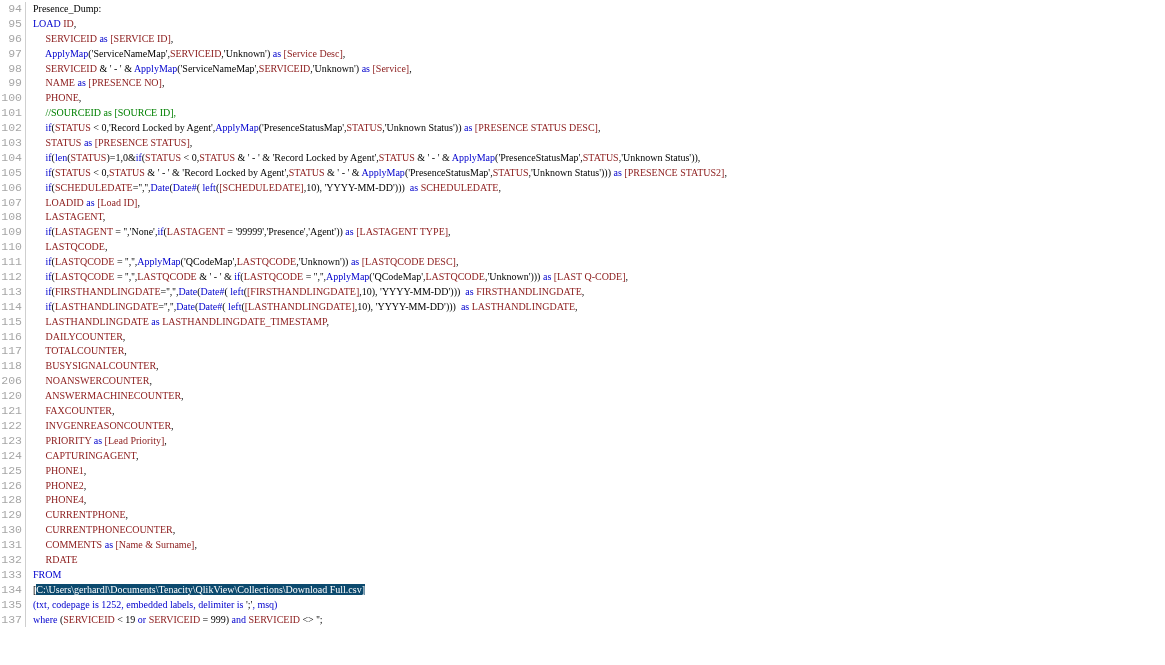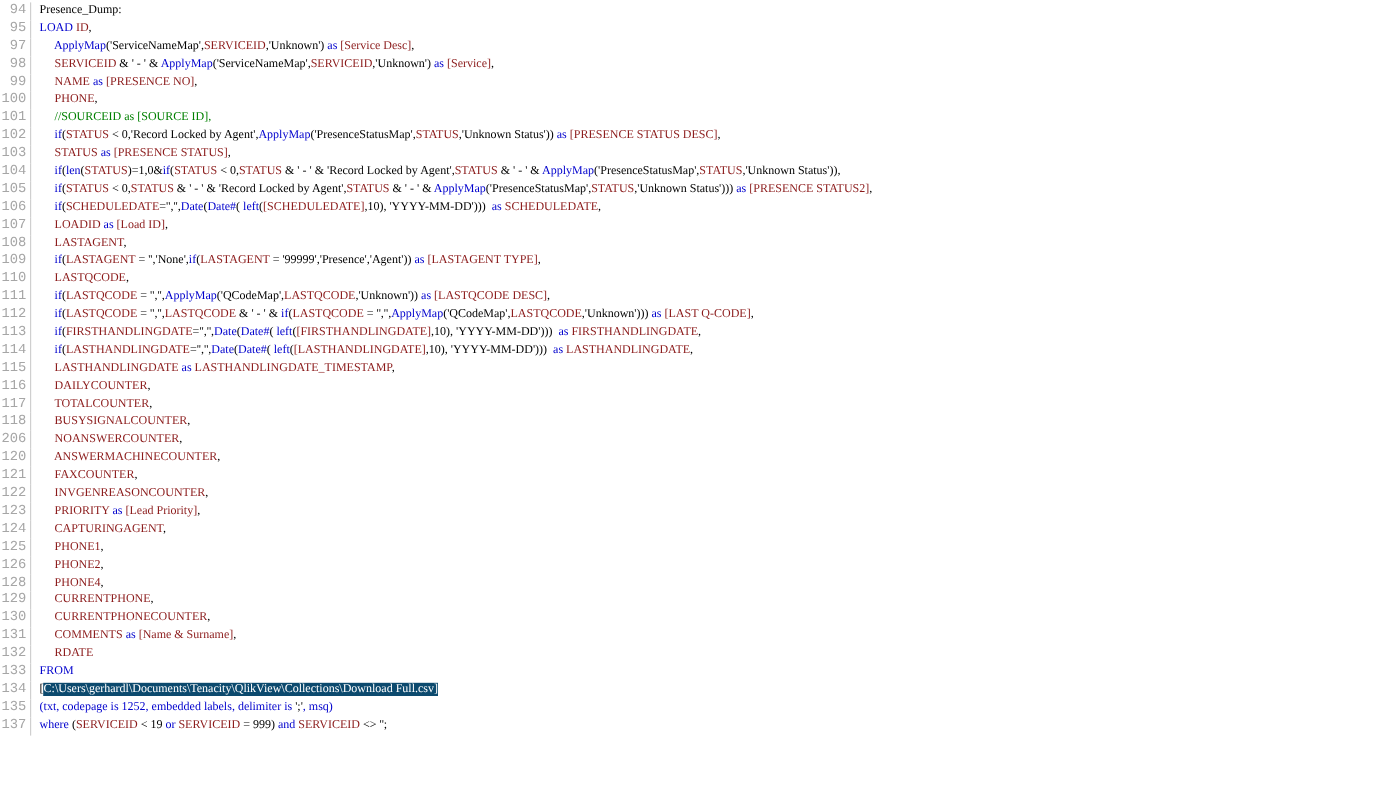--- a/index.html
+++ b/index.html
@@ -71,20 +71,21 @@
   .t-plain{ color: #000000; }
   .t-sel  { background: #0c4a6e; color: #ffffff; }
 </style>
 </head>
 <body>
 
 <div id="editor">
   <div id="lines-container">
       <div class="code-line"><div class="gutter">94</div><div class="code"><span class="t-plain">Presence_Dump:</span></div></div>
       <div class="code-line"><div class="gutter">95</div><div class="code"><span class="t-kw">LOAD</span><span class="t-plain"> </span><span class="t-fld">ID</span><span class="t-punc">,</span></div></div>
+      <div class="code-line"><div class="gutter">96</div><div class="code"><span class="t-plain">     </span><span class="t-fld">SERVICEID</span><span class="t-plain"> </span><span class="t-kw">as</span><span class="t-plain"> </span><span class="t-fld">[SERVICE ID]</span><span class="t-punc">,</span></div></div>
       <div class="code-line"><div class="gutter">97</div><div class="code"><span class="t-plain">     </span><span class="t-fn">ApplyMap</span><span class="t-punc">(</span><span class="t-str">'ServiceNameMap'</span><span class="t-punc">,</span><span class="t-fld">SERVICEID</span><span class="t-punc">,</span><span class="t-str">'Unknown'</span><span class="t-punc">)</span><span class="t-plain"> </span><span class="t-kw">as</span><span class="t-plain"> </span><span class="t-fld">[Service Desc]</span><span class="t-punc">,</span></div></div>
       <div class="code-line"><div class="gutter">98</div><div class="code"><span class="t-plain">     </span><span class="t-fld">SERVICEID</span><span class="t-punc"> &amp; </span><span class="t-str">' - '</span><span class="t-punc"> &amp; </span><span class="t-fn">ApplyMap</span><span class="t-punc">(</span><span class="t-str">'ServiceNameMap'</span><span class="t-punc">,</span><span class="t-fld">SERVICEID</span><span class="t-punc">,</span><span class="t-str">'Unknown'</span><span class="t-punc">)</span><span class="t-plain"> </span><span class="t-kw">as</span><span class="t-plain"> </span><span class="t-fld">[Service]</span><span class="t-punc">,</span></div></div>
       <div class="code-line"><div class="gutter">99</div><div class="code"><span class="t-plain">     </span><span class="t-fld">NAME</span><span class="t-plain"> </span><span class="t-kw">as</span><span class="t-plain"> </span><span class="t-fld">[PRESENCE NO]</span><span class="t-punc">,</span></div></div>
       <div class="code-line"><div class="gutter">100</div><div class="code"><span class="t-plain">     </span><span class="t-fld">PHONE</span><span class="t-punc">,</span></div></div>
       <div class="code-line"><div class="gutter">101</div><div class="code"><span class="t-plain">     </span><span class="t-cmt">//SOURCEID as [SOURCE ID],</span></div></div>
       <div class="code-line"><div class="gutter">102</div><div class="code"><span class="t-plain">     </span><span class="t-kw">if</span><span class="t-punc">(</span><span class="t-fld">STATUS</span><span class="t-punc"> &lt; </span><span class="t-num">0</span><span class="t-punc">,</span><span class="t-str">'Record Locked by Agent'</span><span class="t-punc">,</span><span class="t-fn">ApplyMap</span><span class="t-punc">(</span><span class="t-str">'PresenceStatusMap'</span><span class="t-punc">,</span><span class="t-fld">STATUS</span><span class="t-punc">,</span><span class="t-str">'Unknown Status'</span><span class="t-punc">))</span><span class="t-plain"> </span><span class="t-kw">as</span><span class="t-plain"> </span><span class="t-fld">[PRESENCE STATUS DESC]</span><span class="t-punc">,</span></div></div>
       <div class="code-line"><div class="gutter">103</div><div class="code"><span class="t-plain">     </span><span class="t-fld">STATUS</span><span class="t-plain"> </span><span class="t-kw">as</span><span class="t-plain"> </span><span class="t-fld">[PRESENCE STATUS]</span><span class="t-punc">,</span></div></div>
       <div class="code-line"><div class="gutter">104</div><div class="code"><span class="t-plain">     </span><span class="t-kw">if</span><span class="t-punc">(</span><span class="t-fn">len</span><span class="t-punc">(</span><span class="t-fld">STATUS</span><span class="t-punc">)=</span><span class="t-num">1</span><span class="t-punc">,</span><span class="t-num">0</span><span class="t-punc">&amp;</span><span class="t-kw">if</span><span class="t-punc">(</span><span class="t-fld">STATUS</span><span class="t-punc"> &lt; </span><span class="t-num">0</span><span class="t-punc">,</span><span class="t-fld">STATUS</span><span class="t-punc"> &amp; </span><span class="t-str">' - '</span><span class="t-punc"> &amp; </span><span class="t-str">'Record Locked by Agent'</span><span class="t-punc">,</span><span class="t-fld">STATUS</span><span class="t-punc"> &amp; </span><span class="t-str">' - '</span><span class="t-punc"> &amp; </span><span class="t-fn">ApplyMap</span><span class="t-punc">(</span><span class="t-str">'PresenceStatusMap'</span><span class="t-punc">,</span><span class="t-fld">STATUS</span><span class="t-punc">,</span><span class="t-str">'Unknown Status'</span><span class="t-punc">)),</span></div></div>
       <div class="code-line"><div class="gutter">105</div><div class="code"><span class="t-plain">     </span><span class="t-kw">if</span><span class="t-punc">(</span><span class="t-fld">STATUS</span><span class="t-punc"> &lt; </span><span class="t-num">0</span><span class="t-punc">,</span><span class="t-fld">STATUS</span><span class="t-punc"> &amp; </span><span class="t-str">' - '</span><span class="t-punc"> &amp; </span><span class="t-str">'Record Locked by Agent'</span><span class="t-punc">,</span><span class="t-fld">STATUS</span><span class="t-punc"> &amp; </span><span class="t-str">' - '</span><span class="t-punc"> &amp; </span><span class="t-fn">ApplyMap</span><span class="t-punc">(</span><span class="t-str">'PresenceStatusMap'</span><span class="t-punc">,</span><span class="t-fld">STATUS</span><span class="t-punc">,</span><span class="t-str">'Unknown Status'</span><span class="t-punc">)))</span><span class="t-plain"> </span><span class="t-kw">as</span><span class="t-plain"> </span><span class="t-fld">[PRESENCE STATUS2]</span><span class="t-punc">,</span></div></div>
       <div class="code-line"><div class="gutter">106</div><div class="code"><span class="t-plain">     </span><span class="t-kw">if</span><span class="t-punc">(</span><span class="t-fld">SCHEDULEDATE</span><span class="t-punc">=</span><span class="t-str">''</span><span class="t-punc">,</span><span class="t-str">''</span><span class="t-punc">,</span><span class="t-fn">Date</span><span class="t-punc">(</span><span class="t-fn">Date#</span><span class="t-punc">( </span><span class="t-fn">left</span><span class="t-punc">(</span><span class="t-fld">[SCHEDULEDATE]</span><span class="t-punc">,</span><span class="t-num">10</span><span class="t-punc">), </span><span class="t-str">'YYYY-MM-DD'</span><span class="t-punc">)))</span><span class="t-plain">  </span><span class="t-kw">as</span><span class="t-plain"> </span><span class="t-fld">SCHEDULEDATE</span><span class="t-punc">,</span></div></div>

